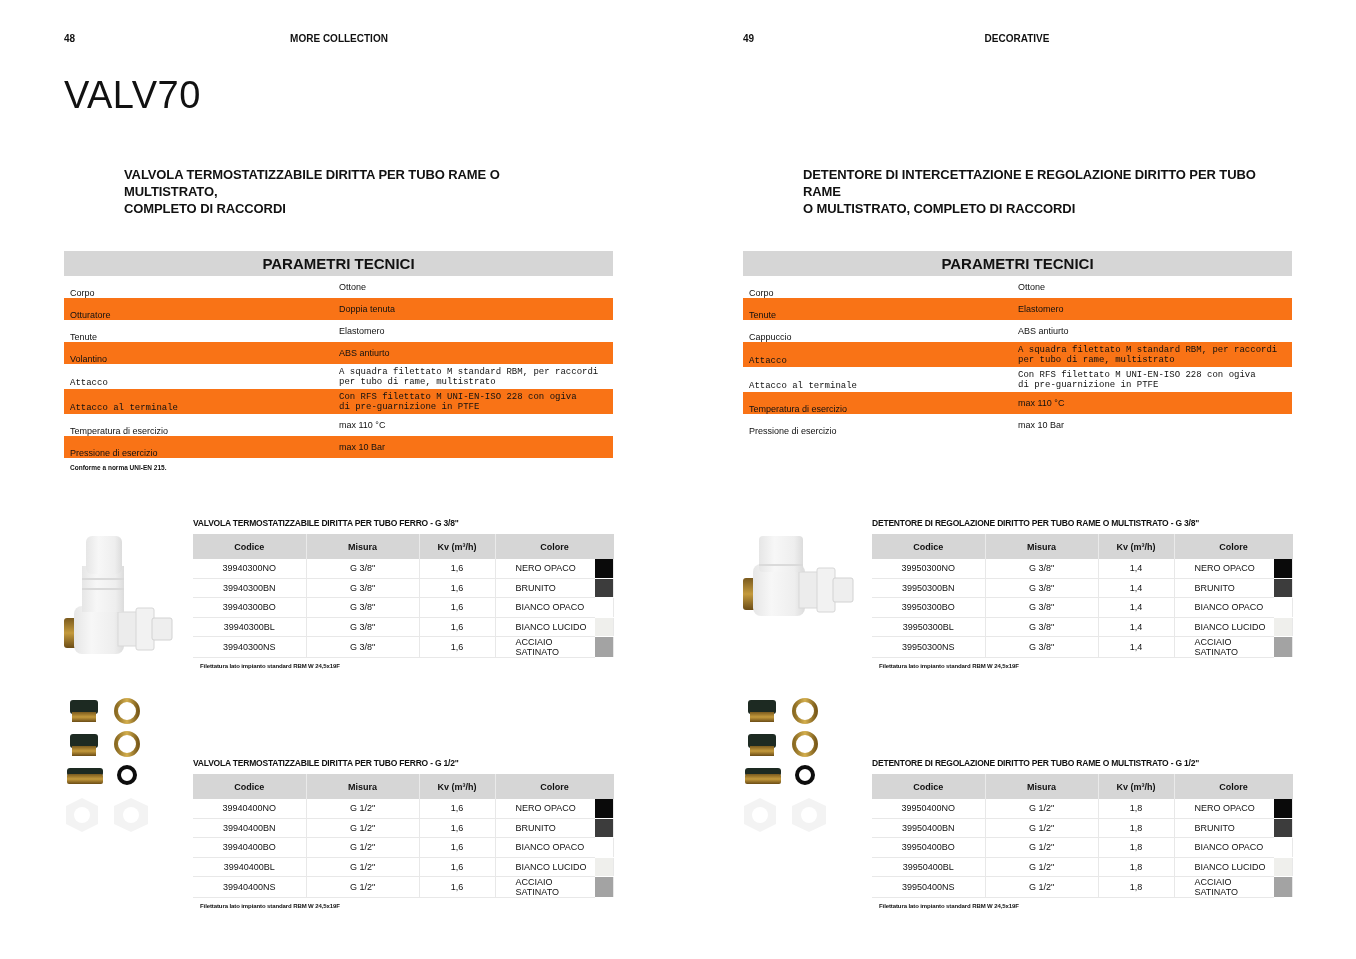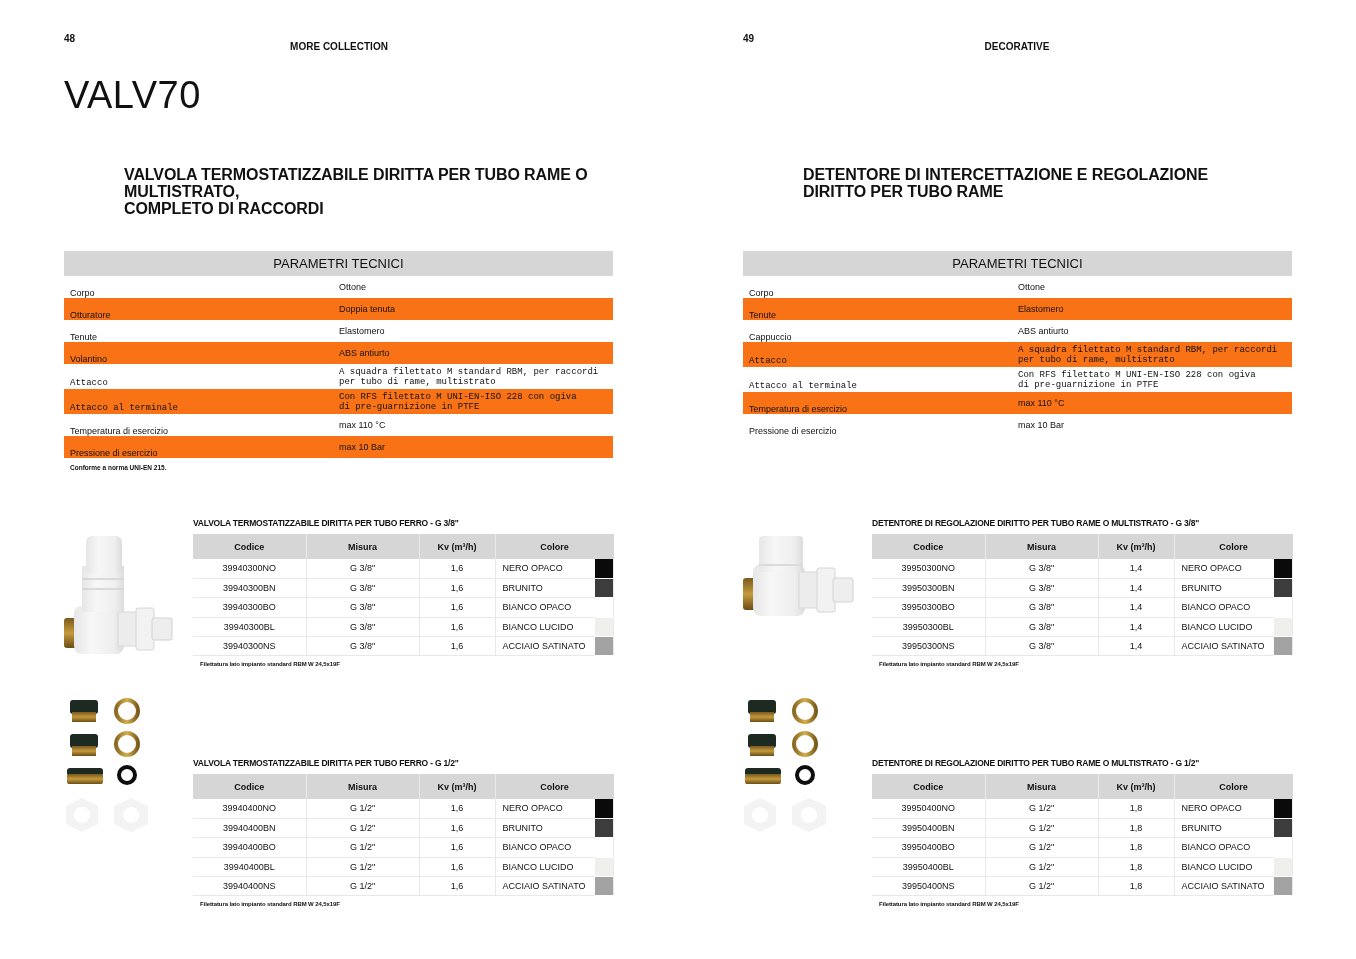--- a/index.html
+++ b/index.html
@@ -4,52 +4,52 @@
 <style>
   * { box-sizing: border-box; margin: 0; padding: 0; }
   html, body { width: 1356px; height: 959px; background: #ffffff; overflow: hidden; }
   body { font-family: "Liberation Sans", sans-serif; color: #111; position: relative; }
 
   .page { position: absolute; top: 0; width: 678px; height: 959px; }
   .page.left { left: 0; }
   .page.right { left: 678px; }
 
   .page-num { position: absolute; top: 33px; font-size: 10px; font-weight: bold; }
-  .section-title { position: absolute; top: 33px; font-size: 10px; font-weight: bold; text-align: center; width: 200px; margin-top: 8px; }
+  .section-title { position: absolute; top: 33px; font-size: 10px; font-weight: bold; text-align: center; width: 200px; }
   .left .page-num { left: 64px; }
   .left .section-title { left: 239px; }
   .right .page-num { left: 65px; }
   .right .section-title { left: 239px; }
 
   .model-title { position: absolute; left: 64px; top: 74px; font-size: 38px; font-weight: normal; letter-spacing: 0.5px; }
 
-  .subtitle { position: absolute; top: 166px; font-size: 16px; font-weight: bold; line-height: 17px; letter-spacing: -0.1px; }
+  .subtitle { position: absolute; top: 166px; font-size: 13px; font-weight: bold; line-height: 17px; letter-spacing: -0.1px; }
   .left .subtitle { left: 124px; width: 470px; }
   .right .subtitle { left: 125px; width: 470px; }
 
   .params { position: absolute; top: 251px; width: 549px; font-size: 9px; }
   .left .params { left: 64px; }
   .right .params { left: 65px; }
-  .params-head { height: 25px; background: #d6d6d6; font-weight: normal; font-size: 13px; display: flex; align-items: center; justify-content: center; text-align: right; }
+  .params-head { height: 25px; background: #d6d6d6; font-weight: bold; font-size: 15px; display: flex; align-items: center; justify-content: center; text-align: right; }
   .params-row { display: flex; align-items: center; min-height: 19.5px; }
   .params-row.tall { min-height: 25px; font-family: Liberation Mono, monospace; }
   .params-row.alt { background: #f97316; }
   .params-row .k { width: 275px; padding-left: 6px; margin-top: 12px; }
   .params-row .v { flex: 1; line-height: 10px; padding: 2px 0; }
   .params-note { font-size: 6.5px; font-weight: bold; padding: 6px 6px; }
 
   .product-block { position: absolute; width: 421px; }
   .left .product-block { left: 193px; }
   .right .product-block { left: 194px; }
   .block-title { font-size: 8.5px; font-weight: bold; height: 16px; letter-spacing: -0.2px; }
   .spec-table { width: 421px; border-collapse: collapse; font-size: 9px; }
   .spec-table th { background: #d6d6d6; height: 25px; font-weight: bold; font-size: 9px; border-right: 1px solid #eaeaea; }
   .spec-table th:last-child { border-right: none; }
   .spec-table td { height: 19.4px; border-bottom: 1px solid #e8e8e8; border-right: 1px solid #e8e8e8; text-align: center; }
-  .spec-table td.col-colore { text-align: left; padding-left: 7px; border-right: none; }
+  .spec-table td.col-colore { text-align: left; padding-left: 20px; border-right: none; }
   .spec-table td.swatch { width: 19px; padding: 0; border-bottom: 1px solid #fff; }
   .spec-table .c1 { width: 113px; }
   .spec-table .c2 { width: 113px; text-align: center; }
   .spec-table .c3 { width: 76px; margin-top: 25px; }
   .block-note { font-size: 6px; font-weight: bold; padding: 5px 7px; letter-spacing: -0.1px; }
 
   .valve-img { position: absolute; }
   .fittings { position: absolute; width: 100px; height: 150px; }
 </style>
 </head>
@@ -271,20 +271,21 @@
     </table>
     <div class="block-note">Filettatura lato impianto standard RBM W 24,5x19F</div>
   </div>
 </div>
 
 <div class="page right">
   <div class="page-num">49</div>
   <div class="section-title">DECORATIVE</div>
   <div class="subtitle">
     <div>DETENTORE DI INTERCETTAZIONE E REGOLAZIONE DIRITTO PER TUBO RAME</div>
+    <div>O MULTISTRATO, COMPLETO DI RACCORDI</div>
   </div>
 
   <div class="params">
     <div class="params-head">PARAMETRI TECNICI</div>
     <div class="params-row">
         <div class="k">Corpo</div>
         <div class="v">
           <div>Ottone</div>
         </div>
       </div>

